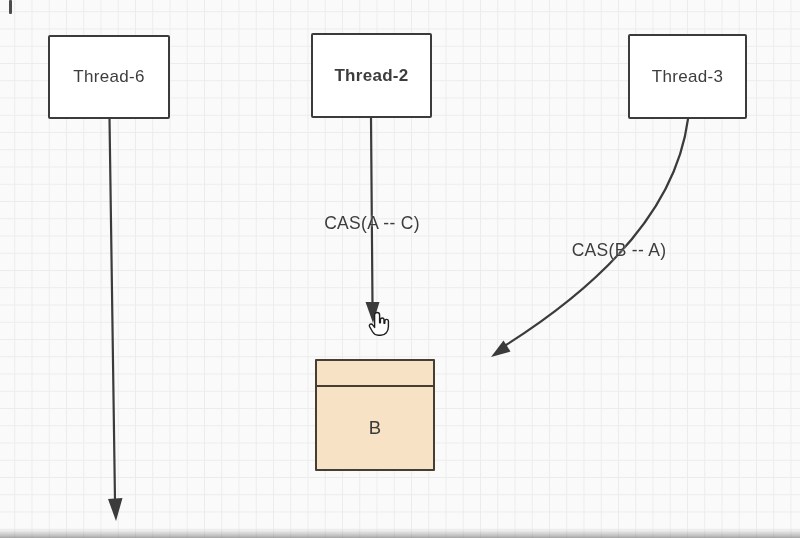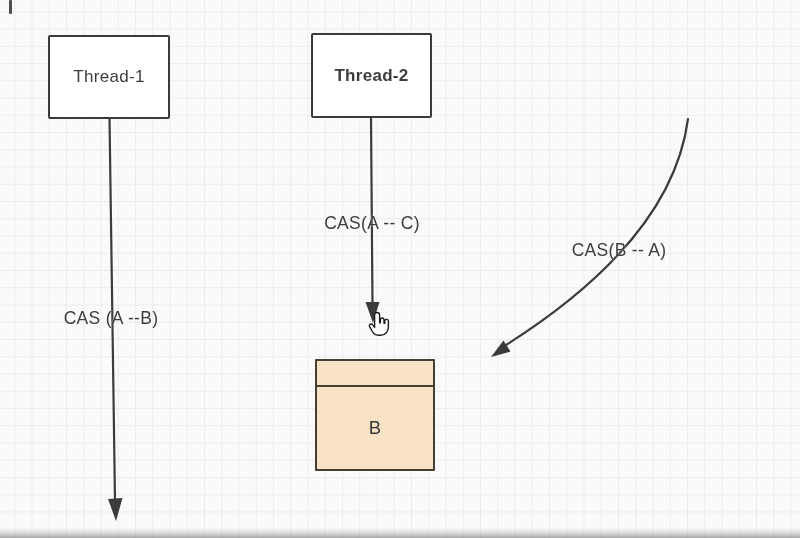--- a/index.html
+++ b/index.html
@@ -128,27 +128,29 @@
     <polygon class="arrowhead" points="116,521 108,499 122.5,498"></polygon>
 
     <path class="edge" d="M371,118 L372.5,304"></path>
     <polygon class="arrowhead" points="373,323 365.5,302 379.5,302"></polygon>
 
     <path class="edge" d="M688,119 C680,180 640,260 506,345"></path>
     <polygon class="arrowhead" points="491,357 510.5,351.5 503.5,340.5"></polygon>
   </svg>
 
   <div class="node node-thread1">
-    <span>Thread-1</span>
+    <span>Thread-6</span>
   </div>
   <div class="node node-thread2">
     <span>Thread-2</span>
   </div>
+  <div class="node node-thread3">
+    <span>Thread-3</span>
+  </div>
 
-  <div class="edge-label label-cas1">CAS (A --B)</div>
   <div class="edge-label label-cas3">CAS(B -- A)</div>
   <div class="edge-label label-cas2">CAS(A -- C)</div>
 
   <div class="value-node">
     <div class="value-header"></div>
     <div class="value-body">B</div>
   </div>
 
   <svg class="cursor-layer" viewBox="0 0 24 30" xmlns="http://www.w3.org/2000/svg">
     <path d="M8.6 4.1 c0-1.45 1.1-2.6 2.5-2.6 s2.5 1.15 2.5 2.6 v7.6 h0.8 v-2.9 c0-1 .8-1.8 1.8-1.8 s1.8 .8 1.8 1.8 v3.5 h.8 v-2.1 c0-1 .8-1.8 1.8-1.8 s1.8 .8 1.8 1.8 v5.4 c0 5-3 8.6-7.6 8.6 h-2.5 c-2.6 0-4.4-1.15-5.6-3.2 l-3.1-5.3 c-.5-.9-.2-2 .7-2.5 .85-.45 1.85-.2 2.4 .6 l1.9 2.6 z" fill="#ffffff" stroke="#1f1f1f" stroke-width="1.4" stroke-linejoin="round"></path>

